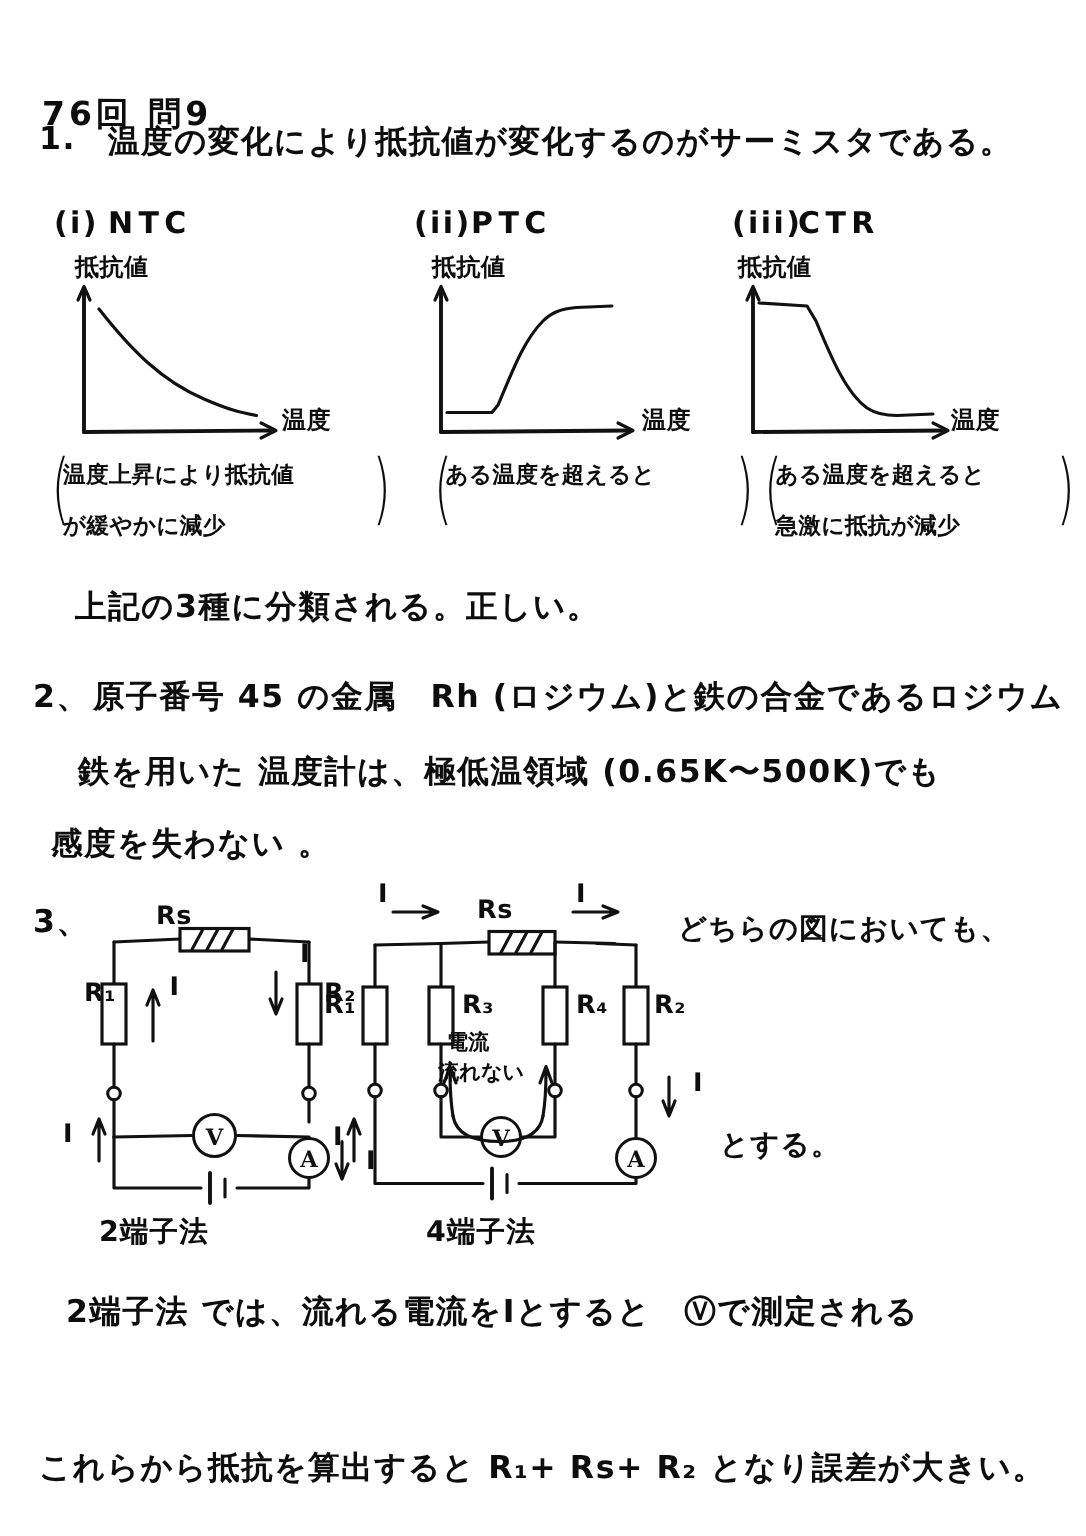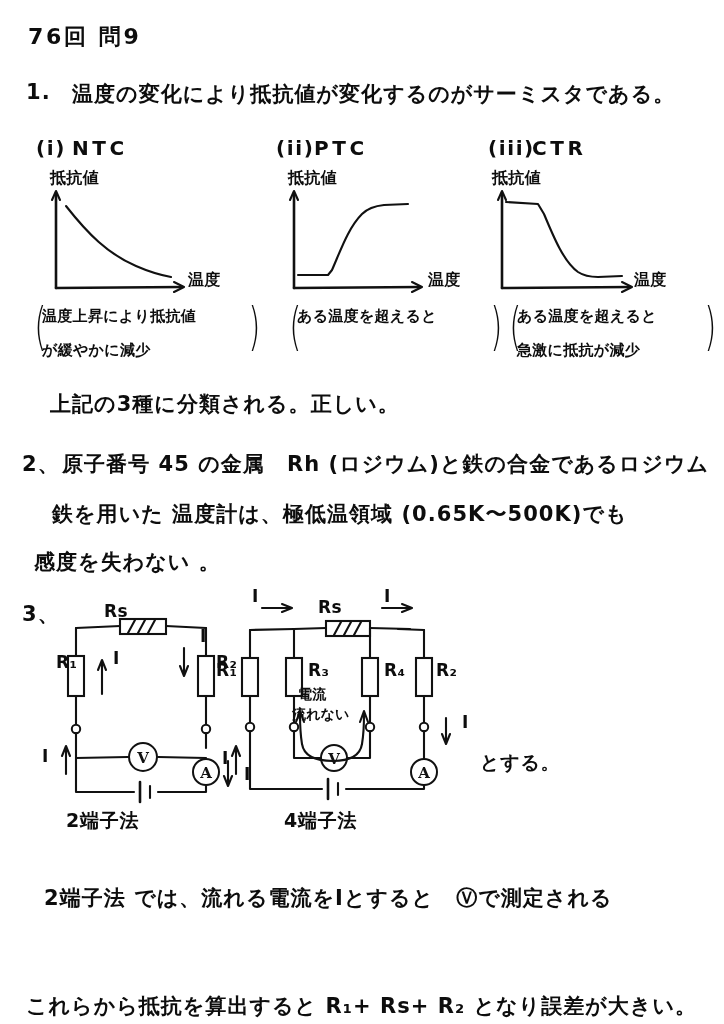--- a/index.html
+++ b/index.html
@@ -7,21 +7,21 @@
     width:724px;height:1024px;
     background:#ffffff;
     font-family:"DejaVu Sans", sans-serif;
     color:#111;
     overflow:hidden;
     position:relative;
   }
   .page{position:relative;width:724px;height:1024px;}
   .ink{position:absolute;color:#0d0d0d;letter-spacing:0.02em;}
   .hw{font-family:"DejaVu Sans", sans-serif;font-weight:600;}
-  .title{font-size:22px;letter-spacing:0.12em;}
+  .title{font-size:22px;letter-spacing:0.12em;margin-top:39px;}
   .line{font-size:21px;letter-spacing:0.05em;white-space:nowrap;}
   .sub{font-size:19px;letter-spacing:0.04em;white-space:nowrap;}
   .small{font-size:17px;letter-spacing:0.02em;white-space:nowrap;}
   .tiny{font-size:14px;letter-spacing:0.01em;white-space:nowrap;}
   .ghead{font-size:20px;letter-spacing:0.08em;white-space:nowrap;}
   .axlab{font-size:16px;white-space:nowrap;}
   .caption{font-size:15px;line-height:1.45;white-space:nowrap;}
   .brk{position:absolute;font-size:52px;line-height:1;font-weight:300;transform:scaleX(.6);}
   svg{display:block;overflow:visible;}
   .s{stroke:#111;fill:none;stroke-width:2.1;stroke-linecap:round;stroke-linejoin:round;}
@@ -218,18 +218,19 @@
   <div class="ink hw small" style="left:436px;top:660px;">R₂</div>
   <div class="ink hw small" style="left:318px;top:597px;">Rs</div>
   <div class="ink hw small" style="left:252px;top:586px;">I</div>
   <div class="ink hw small" style="left:384px;top:586px;">I</div>
   <div class="ink hw small" style="left:222px;top:748px;">I</div>
   <div class="ink hw small" style="left:462px;top:712px;">I</div>
   <div class="ink hw tiny" style="left:298px;top:686px;">電流</div>
   <div class="ink hw tiny" style="left:292px;top:706px;">流れない</div>
   <div class="ink hw sub" style="left:284px;top:808px;">4端子法</div>
 
+  <div class="ink hw sub" style="left:452px;top:606px;">どちらの図においても、</div>
   <div class="ink hw sub" style="left:452px;top:750px;margin-left:28px;">とする。</div>
 
-  <div class="ink hw line" style="left:44px;top:860px;margin-top:24px;">2端子法 では、流れる電流をIとすると　Ⓥで測定される</div>
-  <div class="ink hw line" style="left:26px;top:992px;">これらから抵抗を算出すると R₁+ Rs+ R₂ となり誤差が大きい。</div>
+  <div class="ink hw line" style="left:44px;top:860px;">2端子法 では、流れる電流をIとすると　Ⓥで測定される</div>
+  <div class="ink hw line" style="left:26px;top:964px;">これらから抵抗を算出すると R₁+ Rs+ R₂ となり誤差が大きい。</div>
 
 </div>
 
 </body></html>

